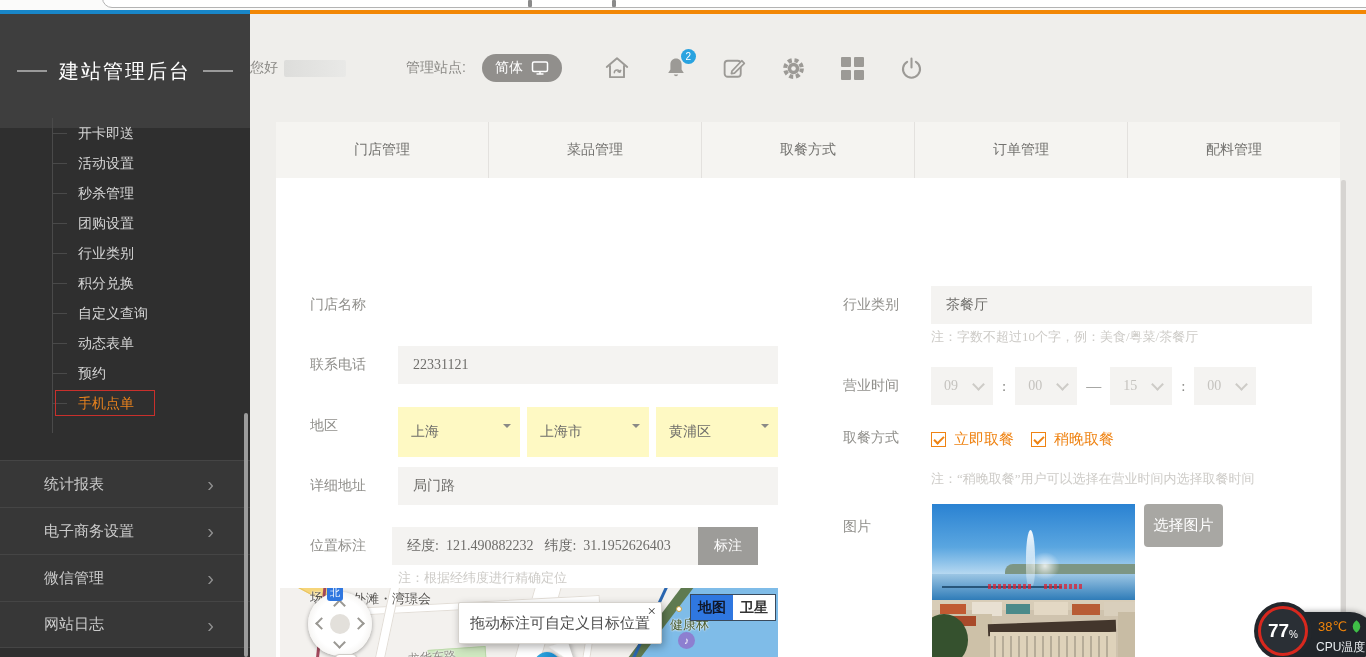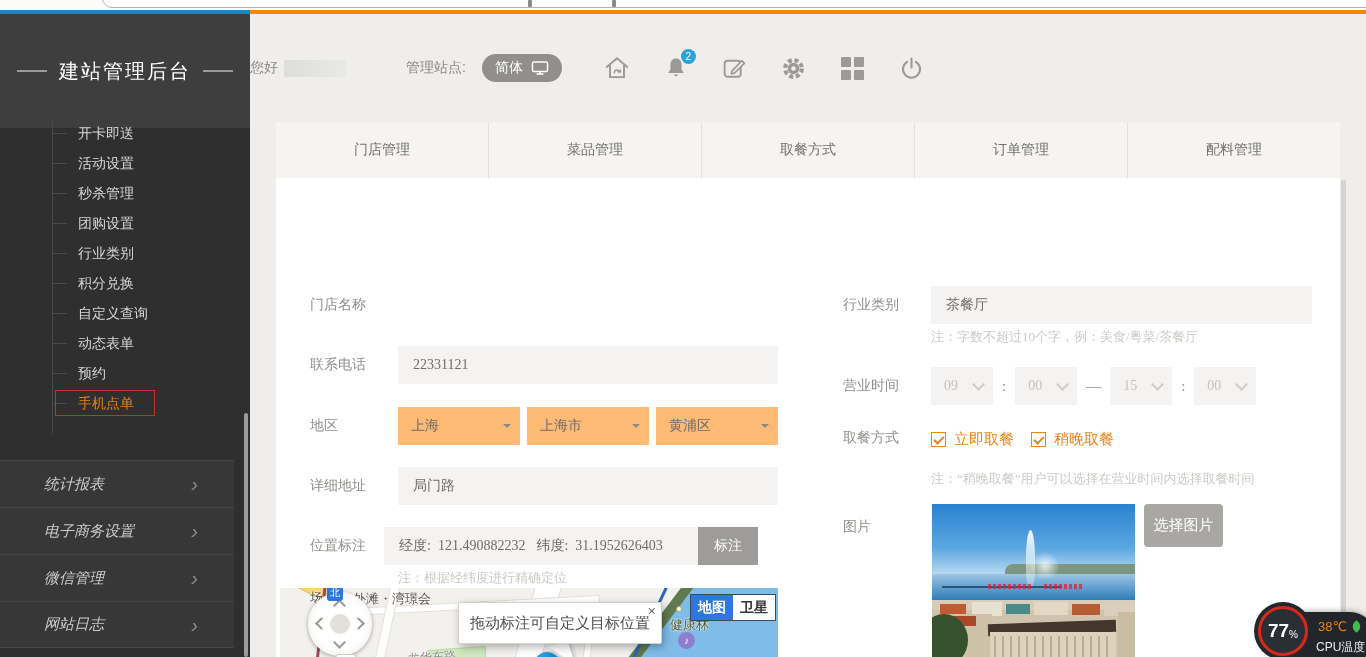--- a/index.html
+++ b/index.html
@@ -16,21 +16,21 @@
   
   .sidebar { position:absolute; left:0; top:14px; width:250px; height:643px; background:#2f2f2f; overflow:hidden; }
   .logo { height:114px; background:#3e3e3e; display:flex; align-items:center; justify-content:center; color:#fff; font-size:20px; letter-spacing:2px; gap:12px; }
   .logo::before,.logo::after { content:""; width:30px; height:2px; background:#9a9a9a; }
   .menu { position:absolute; left:0; top:104px; right:0; }
   .menu .vline { position:absolute; left:52px; top:0; width:1px; height:315px; background:#4a4a4a; }
   .item { position:relative; height:30px; line-height:30px; padding-left:78px; font-size:14px; color:#d6d6d6; cursor:pointer; }
   .item::before { content:""; position:absolute; left:52px; top:15px; width:15px; height:1px; background:#4a4a4a; }
   .item.active { color:#e8821e; }
   .redbox { position:absolute; left:55px; top:2px; width:100px; height:26px; border:1px solid #c9302c; }
-  .sections { position:absolute; left:0; top:446px; right:16px;font-style:italic; }
+  .sections { position:absolute; left:0; top:446px; right:0; }
   .section { height:47px; background:#373737; border-top:1px solid #454545; display:flex; align-items:center; justify-content:space-between; padding:0 36px 0 44px; color:#cbcbcb; font-size:15px; cursor:pointer; }
   .section:last-child { border-bottom:1px solid #454545; }
   .chev { color:#8f8f8f; font-size:20px; line-height:1; }
   .sb-scroll { position:absolute; right:2px; top:399px; width:4px; height:244px; background:#9b9b9b; border-radius:2px; }
 
   
   .topbar { position:absolute; left:250px; top:14px; width:1116px; height:108px; display:flex; align-items:center; padding-right:72px; }
   .greeting,.site-label { color:#8b8a86; font-size:14px; }
   .blurbox { width:62px; height:17px; margin:0 14px 0 6px; border-radius:2px; background:linear-gradient(90deg,#dddddb,#e9e9e7); }
   .site-label { margin-right:16px;margin-left:46px; }
@@ -43,21 +43,21 @@
 
   
   .card { position:absolute; left:276px; top:122px; width:1064px; height:535px; background:#fff;font-family:Liberation Serif, serif; }
   .tabs { height:56px; background:#f5f4f1; display:flex; }
   .tab { flex:1; display:flex; align-items:center; justify-content:center; font-size:14px; color:#73726f; border-right:1px solid #e3e1de; cursor:pointer; }
   .tab:last-child { border-right:none; }
   .cbody { position:relative; height:479px;border-radius:32px; }
   .flabel { position:absolute; font-size:14px; color:#908f8b; line-height:38px; }
   .finput { position:absolute; height:38px; background:#f4f3f1; display:flex; align-items:center; padding:0 15px; font-size:14px; color:#6e6d6a; cursor:text; }
   .fnote { position:absolute; font-size:13px; color:#cdcbc7; }
-  .fselect { position:absolute; height:38px; background:#fdba74; display:flex; align-items:center; padding:0 41px 0 13px; font-size:14px; color:#6e6d6a; cursor:pointer; }
+  .fselect { position:absolute; height:50px; background:#fef9c3; display:flex; align-items:center; padding:0 41px 0 13px; font-size:14px; color:#6e6d6a; cursor:pointer; }
   .fselect .tri { position:absolute; right:9px; top:17px; width:0; height:0; border:4px solid transparent; border-top-color:#8a8a86; }
   .tsel { position:relative; width:62px; height:38px; background:#f4f3f1; display:flex; align-items:center; padding-left:13px; font-size:14px; color:#c5c3bf; cursor:pointer; }
   .tsel .vchev { position:absolute; right:10px; top:13px; width:9px; height:9px; border-left:2px solid #cdcbc7; border-bottom:2px solid #cdcbc7; transform:rotate(-45deg); }
   .hsep { font-size:15px; color:#8a8a86; margin:0 9px; line-height:38px; }
   .tagbtn { position:absolute; width:60px; height:38px; background:#9d9c99; color:#fff; font-size:14px; display:flex; align-items:center; justify-content:center; cursor:pointer; }
   .checkrow { position:absolute; display:flex; align-items:center; }
   .cbox { position:relative; width:15px; height:15px; border:1px solid #ef8313; background:#fff; margin-right:8px; cursor:pointer; }
   .cbox::after { content:""; position:absolute; left:2px; top:3px; width:8px; height:4px; border-left:2px solid #ef8313; border-bottom:2px solid #ef8313; transform:rotate(-45deg); }
   .cblabel { color:#ef8313; font-size:15px; cursor:pointer; }
   .pickbtn { position:absolute; width:79px; height:43px; background:#a8a7a3; color:#fff; font-size:15px; border-radius:4px; display:flex; align-items:center; justify-content:center; cursor:pointer; }
@@ -78,21 +78,21 @@
   .north { position:absolute; left:47px; top:-3px; width:16px; height:16px; background:#2f77e0; color:#fff; font-size:10px; display:flex; align-items:center; justify-content:center; border-radius:3px; }
   .zoomctl { position:absolute; left:55px; top:66px; width:22px; height:48px; background:#fff; border:1px solid #cfccc6; border-radius:4px; box-shadow:0 1px 2px rgba(0,0,0,.25); }
   .zoomctl div { height:23px; display:flex; align-items:center; justify-content:center; font-size:15px; color:#555; cursor:pointer; }
   .zoomctl div:first-child { border-bottom:1px solid #ddd; }
   .tooltip { position:absolute; left:178px; top:14px; width:204px; height:42px; background:#fff; border:1px solid #d5d2cd; border-radius:2px; box-shadow:2px 3px 8px rgba(0,0,0,.3); display:flex; align-items:center; justify-content:center; font-size:15px; color:#4c4c4c; }
   .tooltip .close { position:absolute; right:5px; top:0px; font-size:15px; color:#333; cursor:pointer; }
   .tail { position:absolute; left:272px; top:55px; width:0; height:0; border-left:20px solid transparent; border-top:26px solid #fff; transform:rotate(-18deg); filter:drop-shadow(2px 2px 2px rgba(0,0,0,.2)); }
   .pin { position:absolute; left:254px; top:64px; width:26px; height:26px; background:linear-gradient(145deg,#34b4e8,#0e6fb8); border-radius:50% 50% 50% 0; transform:rotate(-45deg); box-shadow:1px 1px 2px rgba(0,0,0,.3); cursor:grab; }
   .maptype { position:absolute; right:2px; top:6px; display:flex; border:1px solid #3a4a5c; cursor:pointer; }
   .maptype .mt { width:42px; height:25px; display:flex; align-items:center; justify-content:center; font-size:14px; font-weight:bold; }
-  .mt-map { background:#2f77e0; color:#ffffff; }
+  .mt-map { background:#2f77e0; color:#0f172a; }
   .mt-sat { background:#fff; color:#333; font-weight:normal; }
   .poi { position:absolute; border-radius:50%; display:flex; align-items:center; justify-content:center; color:#fff; }
   .dot { position:absolute; width:6px; height:6px; border-radius:50%; background:#fff; border:1px solid #c9a23f; }
 
   
   .photo { position:absolute; left:656px; top:326px; width:203px; height:154px; overflow:hidden; background:#cfc3ae; }
   .ph-sky { position:absolute; inset:0; height:72px; background:linear-gradient(#2a82d2,#5aa6e0 60%,#bddcf2); }
   .ph-hills { position:absolute; right:0; top:60px; width:130px; height:14px; background:#7d9684; border-radius:8px 0 0 4px; }
   .ph-water { position:absolute; left:0; top:70px; width:203px; height:26px; background:linear-gradient(#9cc6e4,#2f7cb8); }
   .ph-break { position:absolute; left:10px; top:82px; width:120px; height:2px; background:#28567a; }
@@ -250,21 +250,21 @@
         <span>黄浦区</span>
         <span class="tri"></span>
       </div>
 
     <div class="flabel" style="left:34px; top:289px;">详细地址</div>
     <div class="finput" style="left:122px; top:289px; width:380px;">
         <span>局门路</span>
       </div>
 
     <div class="flabel" style="left:34px; top:349px;">位置标注</div>
-    <div class="finput" style="left:108px; top:349px; width:320px; gap:7px;">
+    <div class="finput" style="left:116px; top:349px; width:320px; gap:7px;">
       <span>经度:</span>
       <span>121.490882232</span>
       <span style="margin-left:4px;">纬度:</span>
       <span>31.1952626403</span>
     </div>
     <div class="tagbtn" style="left:422px; top:349px;">标注</div>
     <div class="fnote" style="left:122px; top:391px;">注：根据经纬度进行精确定位</div>
 
     <div class="map">
       <div class="road" style="left:235px; top:-20px; width:26px; height:180px; transform:rotate(16deg);"></div>

